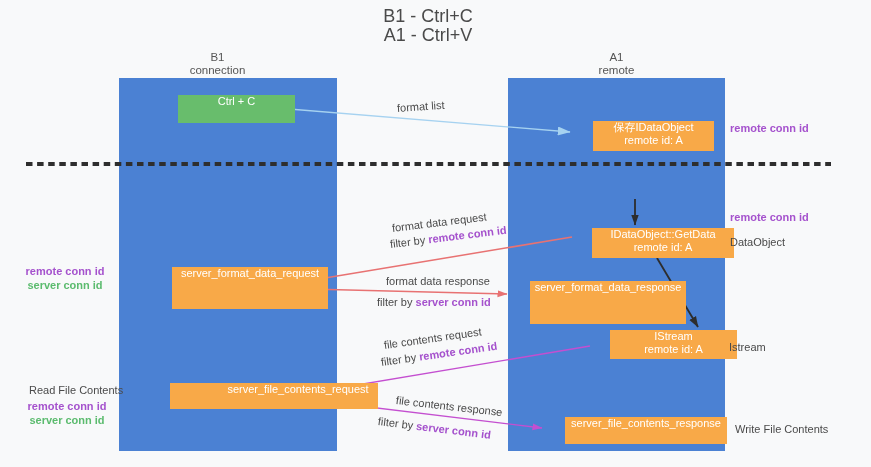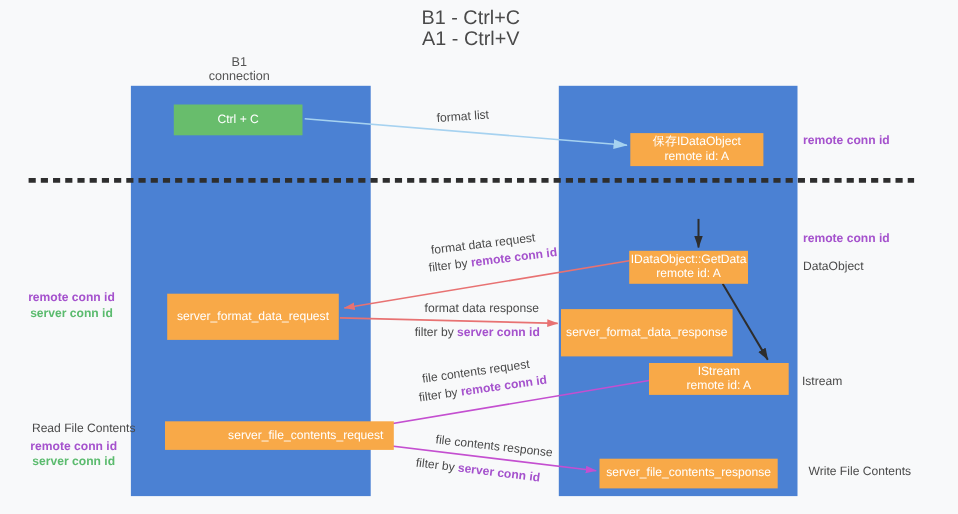--- a/index.html
+++ b/index.html
@@ -8,22 +8,22 @@
     --magenta-arrow:#c44fd0; --blue-arrow:#a6d2f0; --black-arrow:#2d2d2d;
     --ink:#4a4a4a; --bg:#f8f9fa; --box-text:#ffffff;
   }
   html,body{margin:0;padding:0;background:var(--bg);}
   .canvas{position:relative;width:871px;height:467px;background:var(--bg);
     font-family:"Liberation Sans","DejaVu Sans",sans-serif;overflow:hidden;}
   .title{position:absolute;left:0;top:7px;width:856px;text-align:center;
     font-size:18px;line-height:19px;color:var(--ink);}
   .col{position:absolute;background:var(--column-blue);}
   .col-header{position:absolute;text-align:center;font-size:11.5px;line-height:13px;color:#555;}
-  .box{position:absolute;display:flex;flex-direction:column;align-items:center;justify-content:center;
-    font-size:11px;line-height:13px;color:var(--box-text);text-align:center;white-space:nowrap;}
+  .box{position:absolute;display:flex;flex-direction:column;align-items:center;justify-content:flex-start;
+    font-size:11px;line-height:13px;color:var(--box-text);text-align:center;white-space:nowrap;margin-left:20px;}
   .orange{background:var(--box-orange);}
   .green{background:var(--box-green);}
   .lbl{position:absolute;font-size:11px;line-height:13px;color:var(--ink);white-space:nowrap;
     transform-origin:left center;}
   .lbl b.key{font-weight:bold;color:var(--purple);}
   .purple-lbl{color:var(--purple);font-weight:bold;}
   .green-lbl{color:var(--green-label);font-weight:bold;}
   .arrows{position:absolute;left:0;top:0;width:871px;height:467px;pointer-events:none;}
   .st-blue{stroke:var(--blue-arrow);stroke-width:1.4;}
   .st-red{stroke:var(--red-arrow);stroke-width:1.5;}
@@ -39,20 +39,24 @@
 <div class="canvas">
 
   <div class="title">
     <div>B1 - Ctrl+C</div>
     <div>A1 - Ctrl+V</div>
   </div>
 
   <div class="col-header" style="left:120px;top:51px;width:195px;">
     <div>B1</div>
     <div>connection</div>
+  </div>
+  <div class="col-header" style="left:508px;top:51px;width:217px;">
+    <div>A1</div>
+    <div>remote</div>
   </div>
 
   <div class="col" style="left:119px;top:78px;width:218px;height:373px;"></div>
   <div class="col" style="left:508px;top:78px;width:217px;height:373px;"></div>
 
   <svg class="arrows" viewBox="0 0 871 467">
     <defs>
       <marker id="m-blue" viewBox="0 0 10 7" refX="9.5" refY="3.5" markerWidth="13" markerHeight="9" orient="auto" markerUnits="userSpaceOnUse">
           <path d="M0,0L10,3.5L0,7Z" class="mk-blue"></path>
         </marker>
@@ -76,21 +80,21 @@
     <line class="st-mag" x1="311" y1="400" x2="542" y2="428" marker-end="url(#m-mag)"></line>
   </svg>
 
   <div class="box green" style="left:158px;top:95px;width:117px;height:28px;">
     <span>Ctrl + C</span>
   </div>
   <div class="box orange" style="left:573px;top:121px;width:121px;height:30px;">
     <span>保存IDataObject</span>
     <span>remote id: A</span>
   </div>
-  <div class="box orange" style="left:572px;top:228px;width:108px;height:30px;">
+  <div class="box orange" style="left:572px;top:228px;width:142px;height:30px;">
     <span>IDataObject::GetData</span>
     <span>remote id: A</span>
   </div>
   <div class="box orange" style="left:152px;top:267px;width:156px;height:42px;">
     <span>server_format_data_request</span>
   </div>
   <div class="box orange" style="left:510px;top:281px;width:156px;height:43px;">
     <span>server_format_data_response</span>
   </div>
   <div class="box orange" style="left:590px;top:330px;width:127px;height:29px;">

